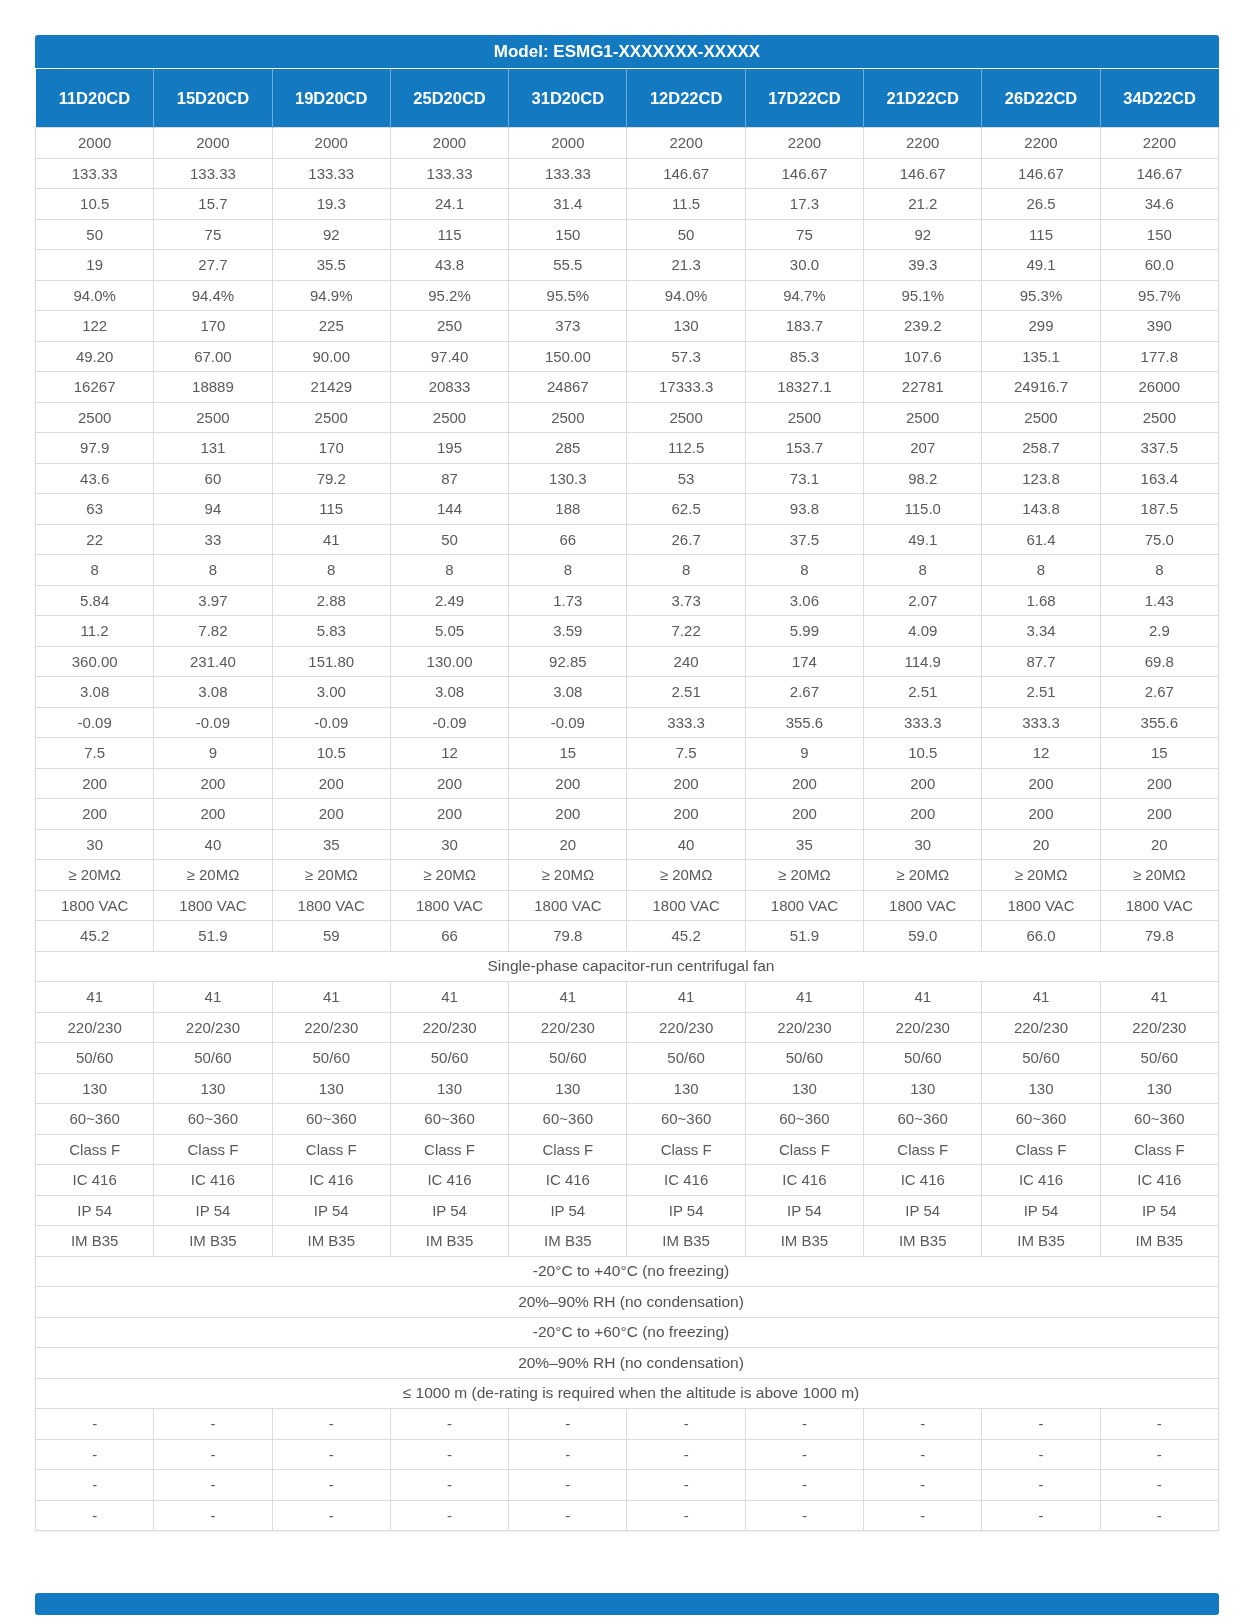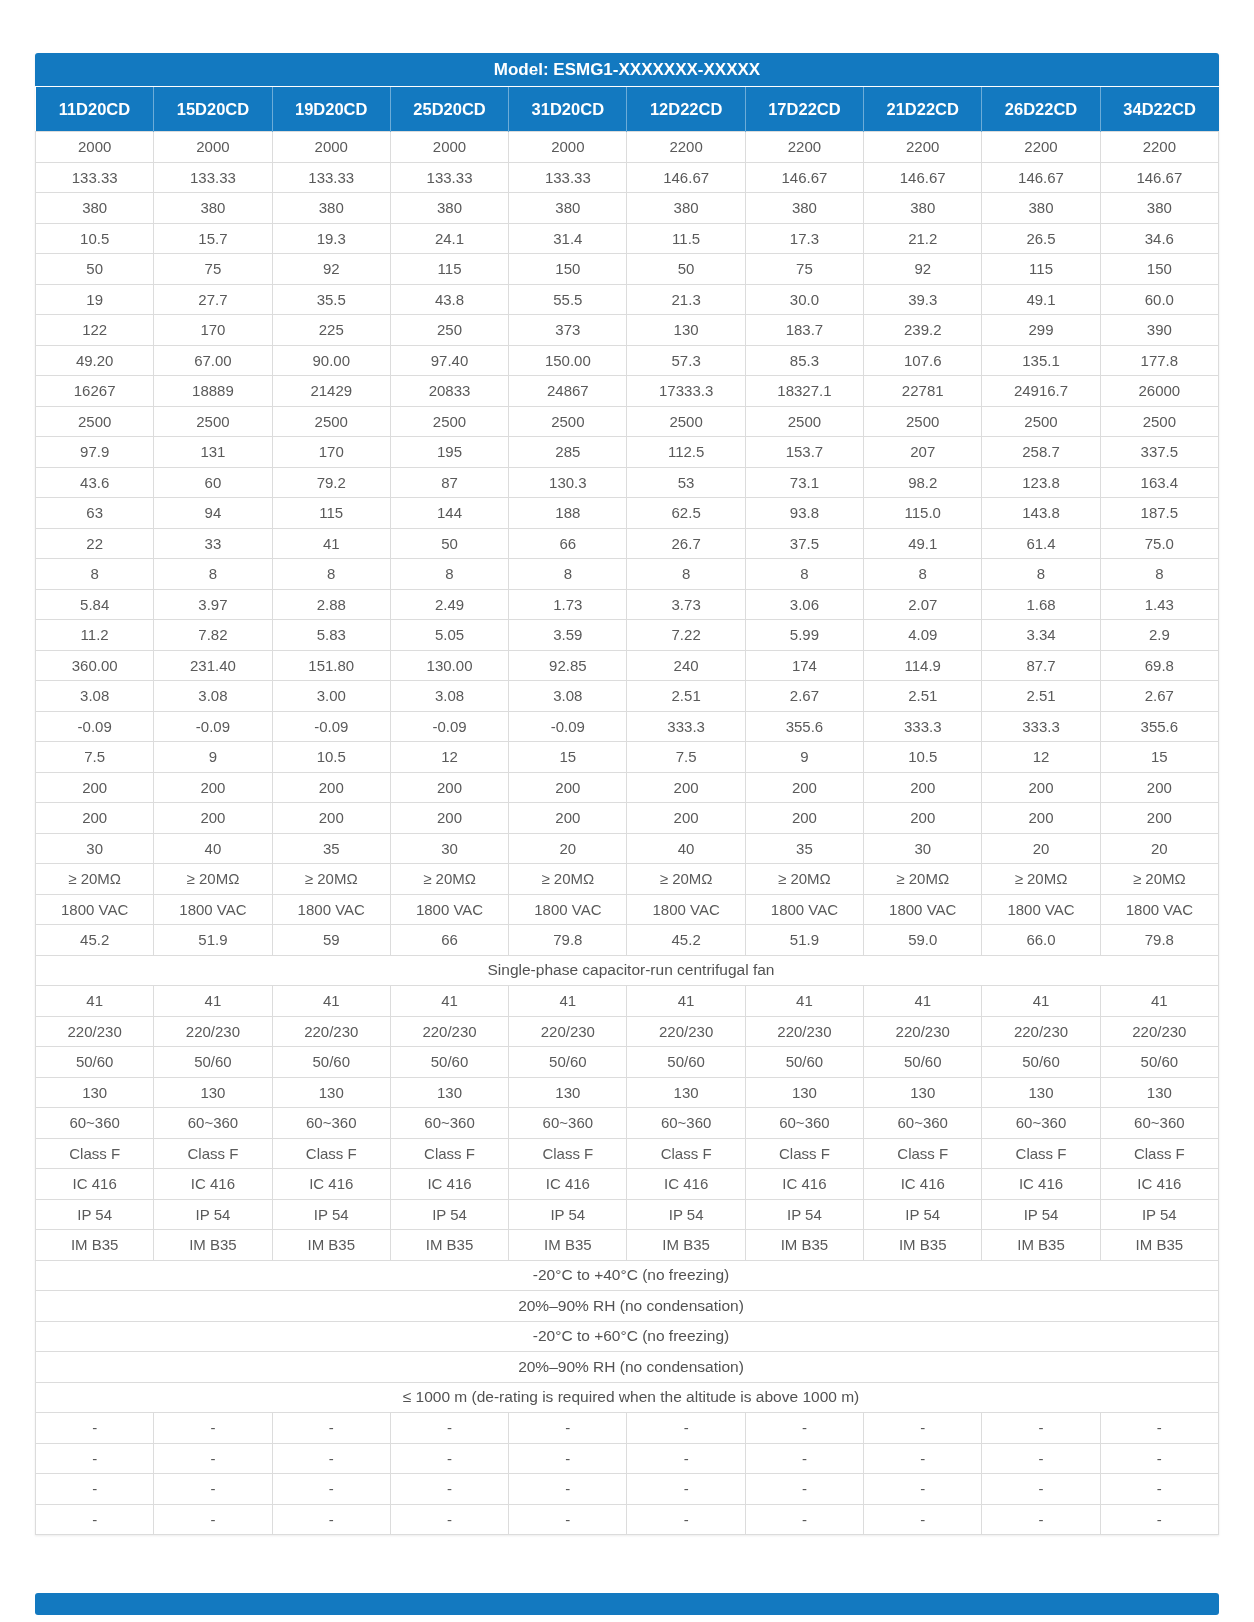--- a/index.html
+++ b/index.html
@@ -7,34 +7,34 @@
     --border:#dcdcdc;
     --cell-text:#5a5a5a;
   }
   html,body{margin:0;padding:0;}
   body{
     width:1254px;height:1622px;position:relative;
     background:#ffffff;
     font-family:"Liberation Sans", sans-serif;
   }
   .table-wrap{
-    position:absolute;left:35px;top:53px;width:1184px;
+    position:absolute;left:35px;top:35px;width:1184px;
     box-shadow:0 1px 2px rgba(0,0,0,0.08);
   }
   .title-bar{
     background:var(--blue);color:#ffffff;
     font-weight:bold;font-size:17px;text-align:center;
     height:33px;line-height:33px;
     border-radius:3px 3px 0 0;
   }
   table{border-collapse:collapse;width:100%;table-layout:fixed;}
   thead th{
     background:var(--blue);color:#ffffff;
     font-weight:bold;font-size:16.5px;
-    height:34px;padding:5px;text-align:center;
+    height:34px;padding:12px;text-align:center;
     border-left:1px solid rgba(255,255,255,0.38);
     border-top:1px solid rgba(255,255,255,0.38);
   }
   thead th:first-child{border-left:none;}
   tbody td{
     height:29.5px;padding:0 2px;
     border:1px solid var(--border);
     font-size:15px;color:var(--cell-text);
     text-align:center;vertical-align:middle;
     background:#ffffff;white-space:nowrap;overflow:hidden;
@@ -86,32 +86,20 @@
           <td>133.33</td>
           <td>133.33</td>
           <td>133.33</td>
           <td>146.67</td>
           <td>146.67</td>
           <td>146.67</td>
           <td>146.67</td>
           <td>146.67</td>
         </tr>
         <tr>
-          <td>380</td>
-          <td>380</td>
-          <td>380</td>
-          <td>380</td>
-          <td>380</td>
-          <td>380</td>
-          <td>380</td>
-          <td>380</td>
-          <td>380</td>
-          <td>380</td>
-        </tr>
-        <tr>
           <td>10.5</td>
           <td>15.7</td>
           <td>19.3</td>
           <td>24.1</td>
           <td>31.4</td>
           <td>11.5</td>
           <td>17.3</td>
           <td>21.2</td>
           <td>26.5</td>
           <td>34.6</td>
@@ -134,20 +122,32 @@
           <td>35.5</td>
           <td>43.8</td>
           <td>55.5</td>
           <td>21.3</td>
           <td>30.0</td>
           <td>39.3</td>
           <td>49.1</td>
           <td>60.0</td>
         </tr>
         <tr>
+          <td>94.0%</td>
+          <td>94.4%</td>
+          <td>94.9%</td>
+          <td>95.2%</td>
+          <td>95.5%</td>
+          <td>94.0%</td>
+          <td>94.7%</td>
+          <td>95.1%</td>
+          <td>95.3%</td>
+          <td>95.7%</td>
+        </tr>
+        <tr>
           <td>122</td>
           <td>170</td>
           <td>225</td>
           <td>250</td>
           <td>373</td>
           <td>130</td>
           <td>183.7</td>
           <td>239.2</td>
           <td>299</td>
           <td>390</td>

